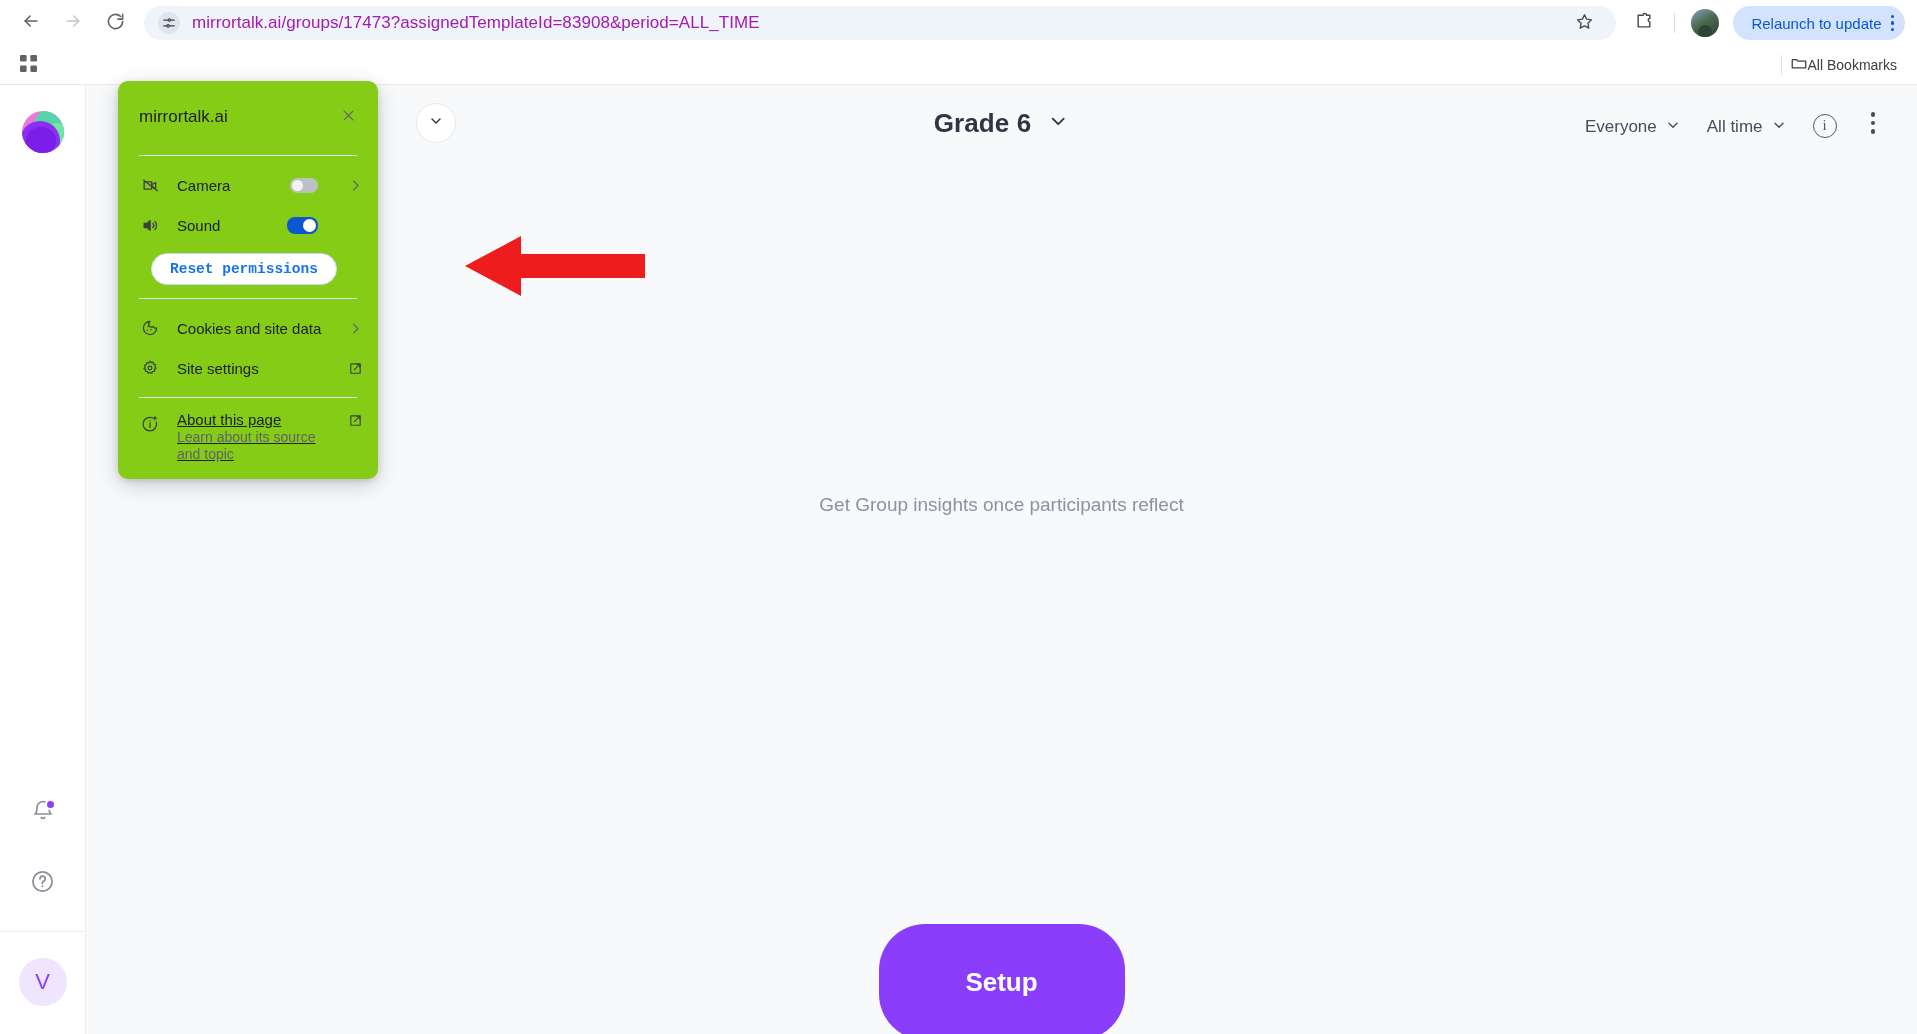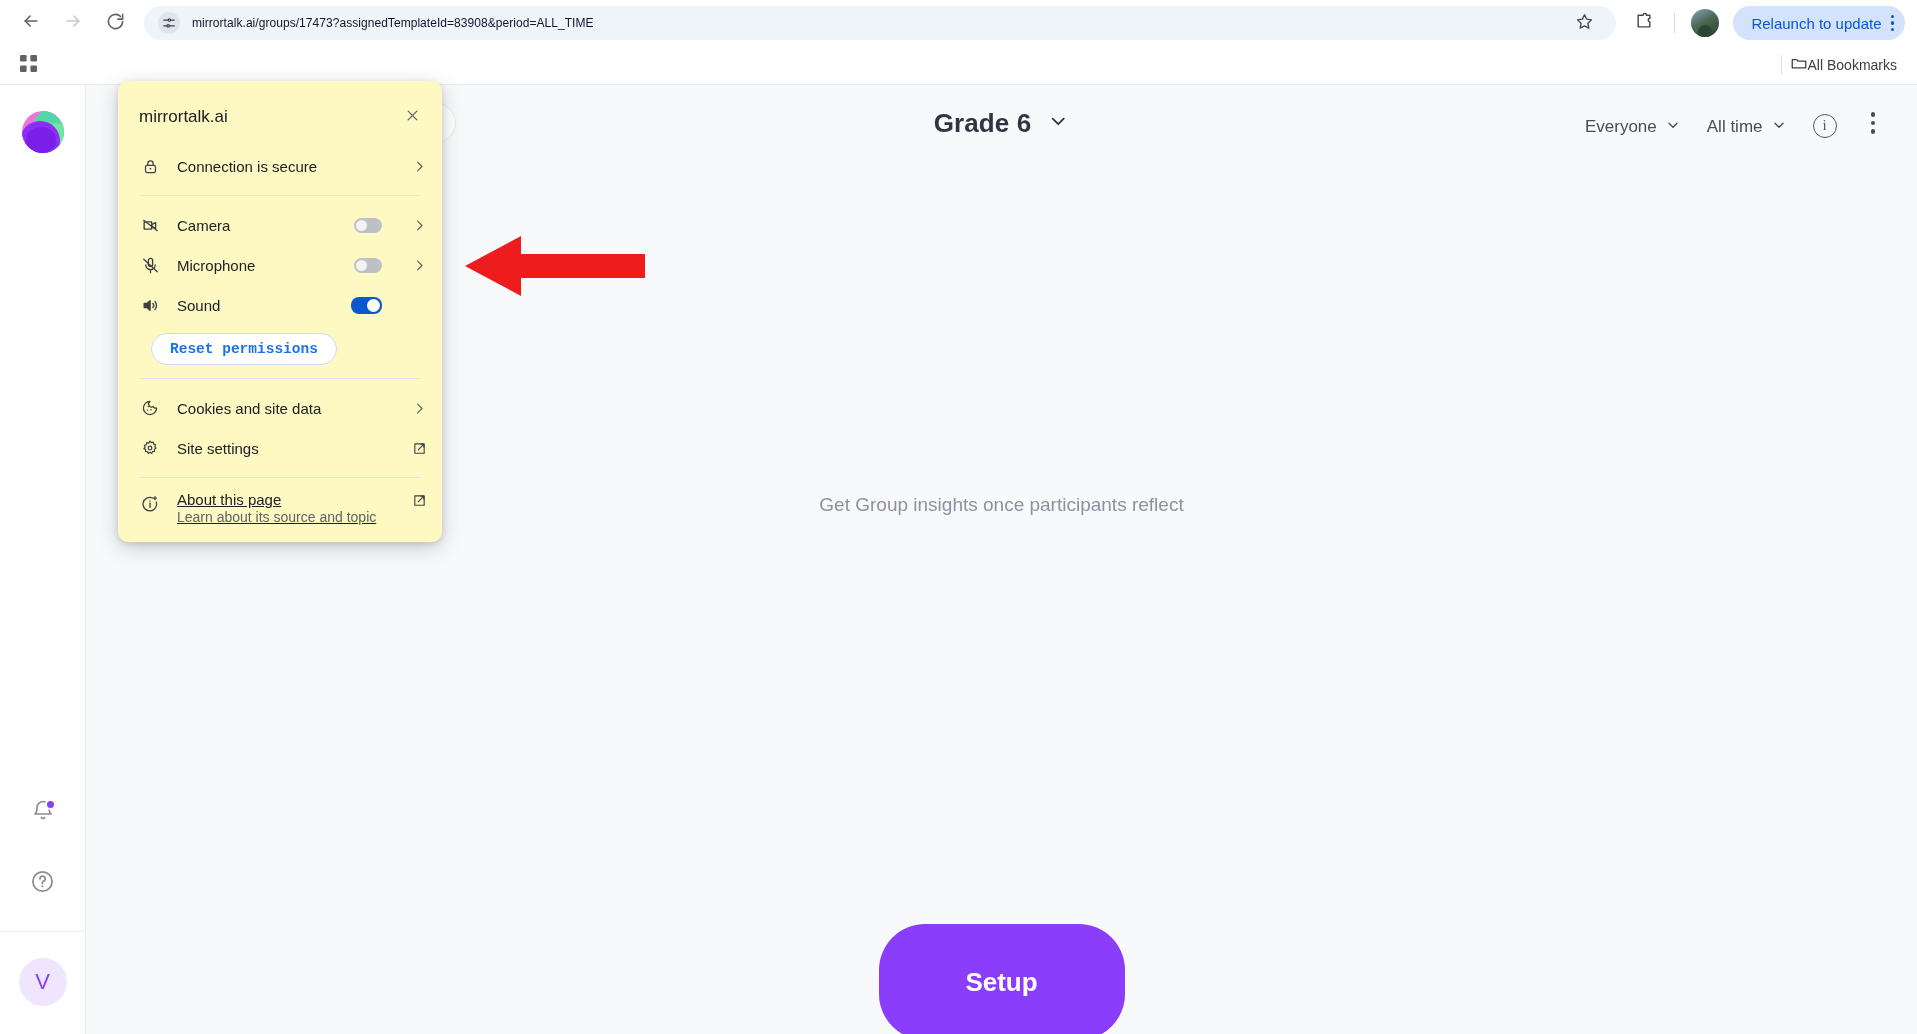--- a/index.html
+++ b/index.html
@@ -41,22 +41,22 @@
     min-width: 0;
   }
   .omni-icon {
     width: 22px; height: 22px;
     border-radius: 50%;
     background: #dfe5ee;
     display: flex; align-items: center; justify-content: center;
     flex: none;
   }
   .omni-url {
-    font-size: 12px;
-    color: #0f172a;
+    font-size: 17px;
+    color: #a21caf;
     white-space: nowrap;
     overflow: hidden;
     text-overflow: ellipsis;
     letter-spacing: 0.05px;
   }
   .omni-right { display: flex; align-items: center; gap: 2px; margin-left: auto; }
   .tb-icon {
     width: 36px; height: 36px;
     display: flex; align-items: center; justify-content: center;
     color: #444746;
@@ -266,22 +266,22 @@
     border: none;
     cursor: pointer;
     font-family: "Liberation Sans", sans-serif;
   }
 
   
   .site-bubble {
     position: absolute;
     left: 118px;
     top: -4px;
-    width: 324px;
-    background: #fef9c3;
+    width: 260px;
+    background: #84cc16;
     border-radius: 10px;
     box-shadow: 0 2px 6px rgba(0,0,0,.12), 0 6px 22px rgba(0,0,0,.18);
     border: 1px solid #0000;
     padding: 14px 0 10px 0;
     z-index: 50;
   }
   .bubble-head {
     display:flex;align-items:center;
     padding: 6px 14px 14px 20px;
   }
@@ -536,35 +536,20 @@
       <div class="bubble-title">mirrortalk.ai</div>
       <div class="bubble-close">
         <span>
           <svg width="15" height="15" viewBox="0 0 24 24" fill="none" stroke="currentColor" stroke-width="2" stroke-linecap="round">
               <path d="M5 5l14 14M19 5L5 19"></path>
             </svg>
         </span>
       </div>
     </div>
 
-    <div class="brow">
-      <span class="bicon">
-        <svg width="17" height="17" viewBox="0 0 24 24" fill="none" stroke="currentColor" stroke-width="1.8" stroke-linejoin="round">
-          <rect x="5" y="10.5" width="14" height="10" rx="2"></rect>
-            <path d="M8.2 10.5V7.8a3.8 3.8 0 0 1 7.6 0v2.7"></path>
-            <circle cx="12" cy="15" r="1.2" fill="currentColor" stroke="none"></circle>
-        </svg>
-      </span>
-      <span class="blabel">Connection is secure</span>
-      <span class="chev">
-        <svg width="15" height="15" viewBox="0 0 24 24" fill="none" stroke="currentColor" stroke-width="2" stroke-linecap="round" stroke-linejoin="round">
-            <path d="M9 5l7 7-7 7"></path>
-          </svg>
-      </span>
-    </div>
 
     <div class="bubble-sep"></div>
 
     <div class="brow">
       <span class="bicon">
         <svg width="19" height="19" viewBox="0 0 24 24" fill="none" stroke="currentColor" stroke-width="1.7" stroke-linejoin="round">
           <path d="M4 7.5h9.5v9H4z"></path>
             <path d="M13.5 11l5-2.6v7.2l-5-2.6z"></path>
             <path d="M3 5l18 14"></path>
         </svg>
@@ -573,39 +558,20 @@
       <span class="toggle">
           <span class="knob"></span>
         </span>
       <span class="chev" style="margin-left:14px">
         <svg width="15" height="15" viewBox="0 0 24 24" fill="none" stroke="currentColor" stroke-width="2" stroke-linecap="round" stroke-linejoin="round">
             <path d="M9 5l7 7-7 7"></path>
           </svg>
       </span>
     </div>
 
-    <div class="brow">
-      <span class="bicon">
-        <svg width="19" height="19" viewBox="0 0 24 24" fill="none" stroke="currentColor" stroke-width="1.7" stroke-linecap="round" stroke-linejoin="round">
-          <rect x="9.3" y="3" width="5.4" height="10" rx="2.7"></rect>
-            <path d="M6 11.2a6 6 0 0 0 12 0"></path>
-            <path d="M12 17.2V21"></path>
-            <path d="M3.5 4l17 16"></path>
-        </svg>
-      </span>
-      <span class="blabel">Microphone</span>
-      <span class="toggle">
-          <span class="knob"></span>
-        </span>
-      <span class="chev" style="margin-left:14px">
-        <svg width="15" height="15" viewBox="0 0 24 24" fill="none" stroke="currentColor" stroke-width="2" stroke-linecap="round" stroke-linejoin="round">
-            <path d="M9 5l7 7-7 7"></path>
-          </svg>
-      </span>
-    </div>
 
     <div class="brow">
       <span class="bicon">
         <svg width="19" height="19" viewBox="0 0 24 24" fill="none" stroke="currentColor" stroke-width="1.7" stroke-linejoin="round">
           <path d="M4 9.5h3.4L11.5 6v12L7.4 14.5H4z" fill="currentColor"></path>
             <path d="M15 9.4a3.8 3.8 0 0 1 0 5.2" stroke-linecap="round"></path>
             <path d="M17.6 7a7.2 7.2 0 0 1 0 10" stroke-linecap="round"></path>
         </svg>
       </span>
       <span class="blabel">Sound</span>

